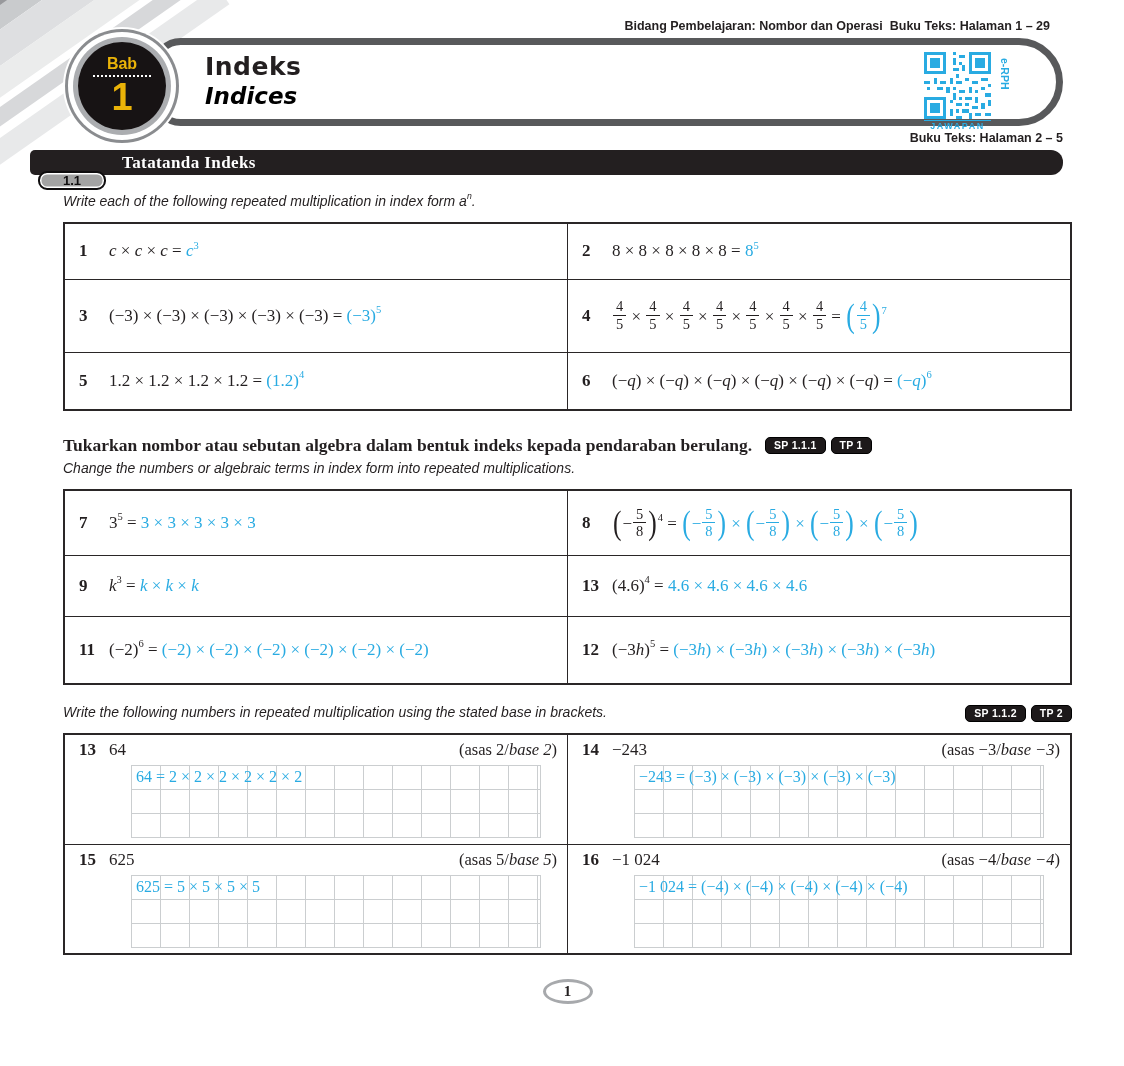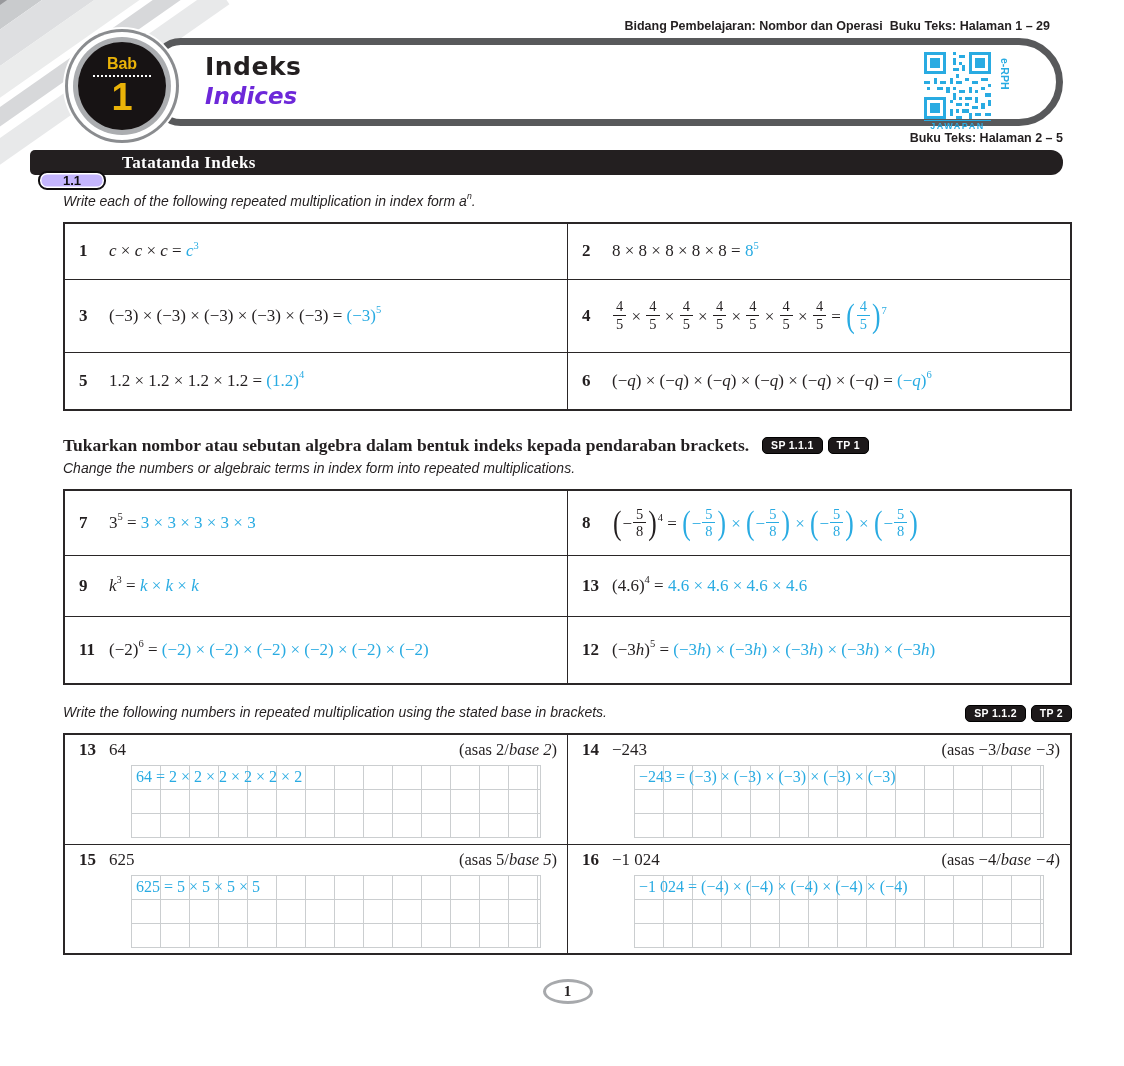--- a/index.html
+++ b/index.html
@@ -26,32 +26,32 @@
              background:#171314; border-radius:50%; z-index:5;
              box-shadow:0 0 0 5px #abadb0, 0 0 0 10px #ffffff, 0 0 0 13px #8a8c8f, 0 0 0 15px #ffffff;
              display:flex; flex-direction:column; align-items:center; justify-content:center;
              color:#eab308; font-family:"Liberation Sans",sans-serif; }
   .chapter-badge .bab { font-size:16px; font-weight:bold; line-height:1; }
   .chapter-badge .dots { width:58px; border-top:2px dotted #fff; margin:3px 0 1px 0; }
   .chapter-badge .num { font-size:38px; font-weight:bold; line-height:1; }
   .title-ms { position:absolute; left:205px; top:52px; font-family:"DejaVu Sans",sans-serif;
               font-weight:bold; font-size:25px; letter-spacing:.5px; }
   .title-en { position:absolute; left:205px; top:83px; font-family:"DejaVu Sans",sans-serif;
-              font-weight:bold; font-style:italic; font-size:23px; color:#6d28d9; }
+              font-weight:bold; font-style:italic; font-size:23px; color:#000000; }
   .qr-wrap { position:absolute; left:924px; top:52px; width:67px; text-align:center; }
   .qr-wrap svg { display:block; width:67px; height:67px; }
   .qr-caption { font-family:"Liberation Sans",sans-serif; font-size:9px; font-weight:bold;
                 color:#29abe2; letter-spacing:1.5px; margin-top:1px; border-top:1px solid #29abe2; }
   .qr-side { position:absolute; left:999px; top:58px; writing-mode:vertical-rl;
              font-family:"Liberation Sans",sans-serif; font-size:10.5px; font-weight:bold; color:#29abe2; }
   .textbook-ref { position:absolute; top:131px; right:61px; font-family:"Liberation Sans",sans-serif;
                   font-size:12.5px; font-weight:bold; }
   .section-bar { position:absolute; left:30px; top:150px; width:1033px; height:25px;
                  background:#231f20; border-radius:5px 12px 12px 5px; display:flex; align-items:center; }
-  .section-pill { margin-left:8px; width:68px; height:19px; background:#c4b5fd; border:2px solid #0f0d0e;
+  .section-pill { margin-left:8px; width:68px; height:19px; background:#a3a3a3; border:2px solid #0f0d0e;
                   border-radius:9px; box-shadow:inset 0 0 0 1.5px #ffffff;
                   display:flex; align-items:center; justify-content:center;
                   font-family:"Liberation Sans",sans-serif; font-size:13px; font-weight:bold; color:#0f0d0e;margin-top:36px; }
   .section-title { color:#ffffff; font-weight:bold; font-size:17px; margin-left:16px; letter-spacing:.4px; }
 
   
   #content { position:absolute; left:63px; top:190px; width:1009px; }
   .instr-ms { font-size:17.5px; font-weight:bold; line-height:24px; }
   .instr-en { font-family:"Liberation Sans",sans-serif; font-style:italic; font-size:14px;
               line-height:22px; margin-bottom:10px; display:flex; justify-content:space-between; align-items:center; }
@@ -202,21 +202,21 @@
               <span class="qno">6</span>
               <span class="math"><span>(−<i>q</i>) × (−<i>q</i>) × (−<i>q</i>) × (−<i>q</i>) × (−<i>q</i>) × (−<i>q</i>) = </span><span class="ans">(−<i>q</i>)<sup>6</sup></span></span>
             </div>
           </td>
     </tr>
   </tbody>
     </table>
 
   <div class="block">
     <div class="instr-ms">
-      <span>Tukarkan nombor atau sebutan algebra dalam bentuk indeks kepada pendaraban brackets.</span><span class="badges"><span class="badge">SP 1.1.1</span><span class="badge">TP 1</span></span>
+      <span>Tukarkan nombor atau sebutan algebra dalam bentuk indeks kepada pendaraban berulang.</span><span class="badges"><span class="badge">SP 1.1.1</span><span class="badge">TP 1</span></span>
     </div>
     <div class="instr-en">
       <span>Change the numbers or algebraic terms in index form into repeated multiplications.</span>
     </div>
 
     <table class="ex t2">
       <tbody>
           <tr>
         <td>
               <div class="qrow">

